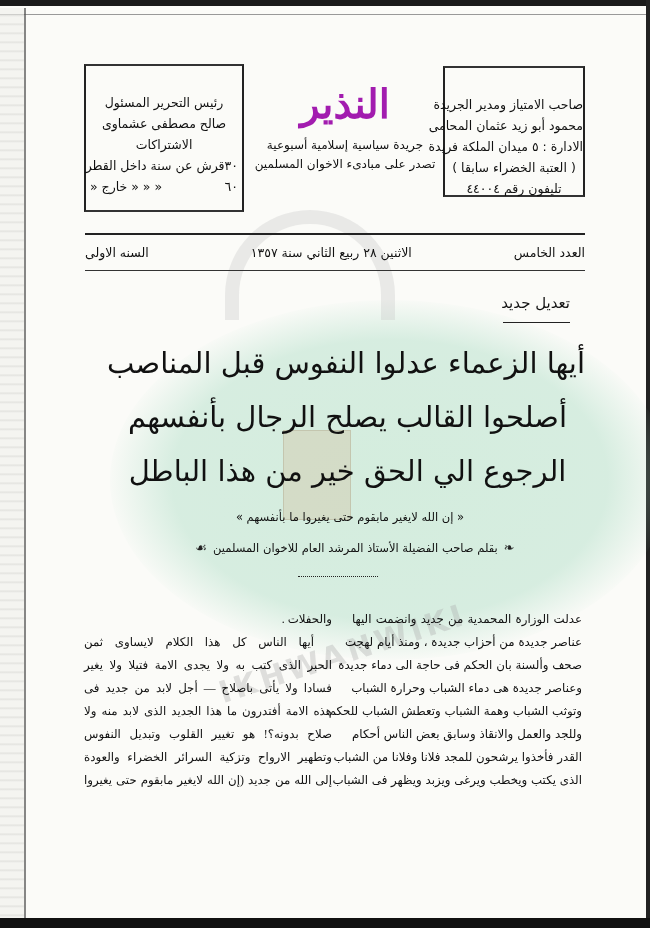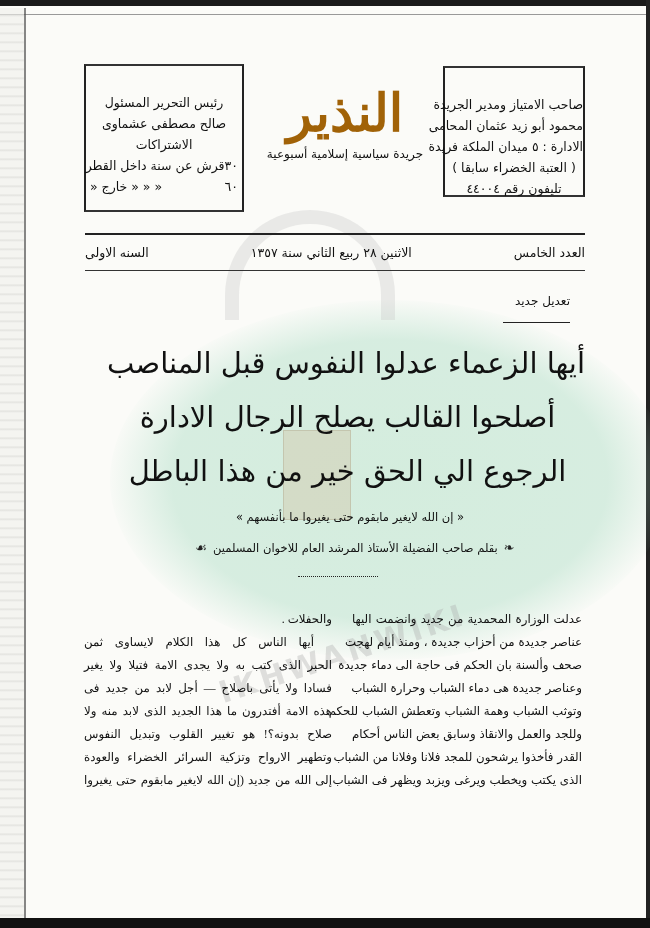--- a/index.html
+++ b/index.html
@@ -67,41 +67,41 @@
     padding-top: 26px;
   }
   .box-left .line, .box-right .line { display: block; white-space: nowrap; }
   .box-left .sub-row { display: flex; justify-content: space-between; padding: 0 4px; }
 
   .masthead {
     position: absolute; left: 250px; top: 66px; width: 190px; height: 140px;
     text-align: center; direction: rtl;
   }
   .masthead-title {
-    display: block; margin-top: 15px;
-    font-family: "DejaVu Serif", serif; font-size: 52px; font-weight: bold;
-    line-height: 64px; letter-spacing: 2px; color: #a16207;
+    display: block; margin-top: 6px;
+    font-family: "DejaVu Serif", serif; font-size: 40px; font-weight: bold;
+    line-height: 64px; letter-spacing: 2px; color: #a21caf;
   }
   .masthead-sub {
     display: block; font-family: "DejaVu Sans", sans-serif; font-size: 12px; line-height: 19px;
   }
 
   .rule { position: absolute; height: 2px; background: #222; }
   .rule-thin { position: absolute; height: 1px; background: #333; }
 
   .dateline {
     position: absolute; left: 85px; top: 240px; width: 500px; height: 24px;
     direction: rtl; display: flex; justify-content: space-between; align-items: center;
     font-family: "DejaVu Sans", sans-serif; font-size: 12.5px;
   }
 
   .section-label {
     position: absolute; left: 470px; top: 294px; width: 100px;
     direction: rtl; text-align: right;
-    font-family: "DejaVu Sans", sans-serif; font-size: 12px;
+    font-family: "DejaVu Sans", sans-serif; font-size: 15px;
   }
   .section-label-rule { position: absolute; left: 503px; top: 322px; width: 67px; height: 1px; background: #222; }
 
   .headline {
     position: absolute; left: 110px; top: 336px; width: 475px;
     direction: rtl; text-align: center;
     font-family: "DejaVu Serif", serif; font-size: 29px; line-height: 54px; font-weight: normal;
   }
   .headline .hl-line { display: block; white-space: nowrap; }
 
@@ -148,20 +148,21 @@
     <span class="line">صاحب الامتياز ومدير الجريدة</span>
     <span class="line">محمود أبو زيد عثمان المحامى</span>
     <span class="line">الادارة : ٥ ميدان الملكة فريدة</span>
     <span class="line">( العتبة الخضراء سابقا )</span>
     <span class="line">تليفون رقم ٤٤٠٠٤</span>
   </div>
 
   <div class="masthead">
     <span class="masthead-title">النذير</span>
     <span class="masthead-sub">جريدة سياسية إسلامية أسبوعية</span>
+    <span class="masthead-sub">تصدر على مبادىء الاخوان المسلمين</span>
   </div>
 
   <div class="box box-left">
     <span class="line">رئيس التحرير المسئول</span>
     <span class="line">صالح مصطفى عشماوى</span>
     <span class="line">الاشتراكات</span>
     <span class="line sub-row">
       <span>٣٠</span>
       <span>قرش عن سنة داخل القطر</span>
     </span>
@@ -177,21 +178,21 @@
     <span>الاثنين ٢٨ ربيع الثاني سنة ١٣٥٧</span>
     <span>السنه الاولى</span>
   </div>
   <div class="rule-thin" style="left:85px; top:270px; width:500px;"></div>
 
   <div class="section-label">تعديل جديد</div>
   <div class="section-label-rule"></div>
 
   <div class="headline">
     <span class="hl-line">أيها الزعماء عدلوا النفوس قبل المناصب</span>
-    <span class="hl-line">أصلحوا القالب يصلح الرجال الادارة</span>
+    <span class="hl-line">أصلحوا القالب يصلح الرجال بأنفسهم</span>
     <span class="hl-line">الرجوع الي الحق خير من هذا الباطل</span>
   </div>
 
   <div class="quote">« إن الله لايغير مابقوم حتى يغيروا ما بأنفسهم »</div>
 
   <div class="byline">
     <span class="ornament">❧</span>
     <span>بقلم صاحب الفضيلة الأستاذ المرشد العام للاخوان المسلمين</span>
     <span class="ornament">☙</span>
   </div>

